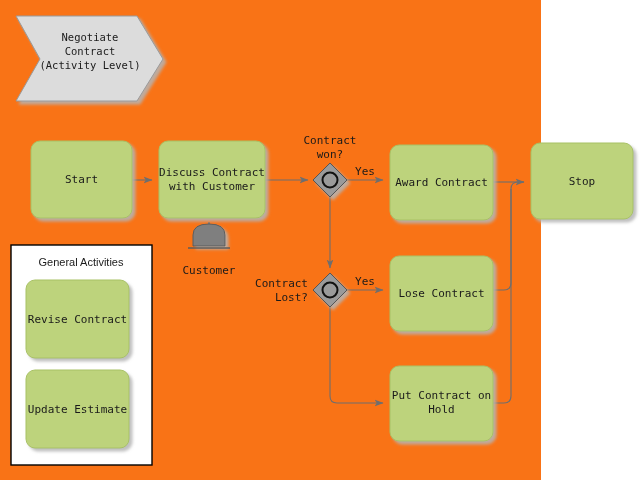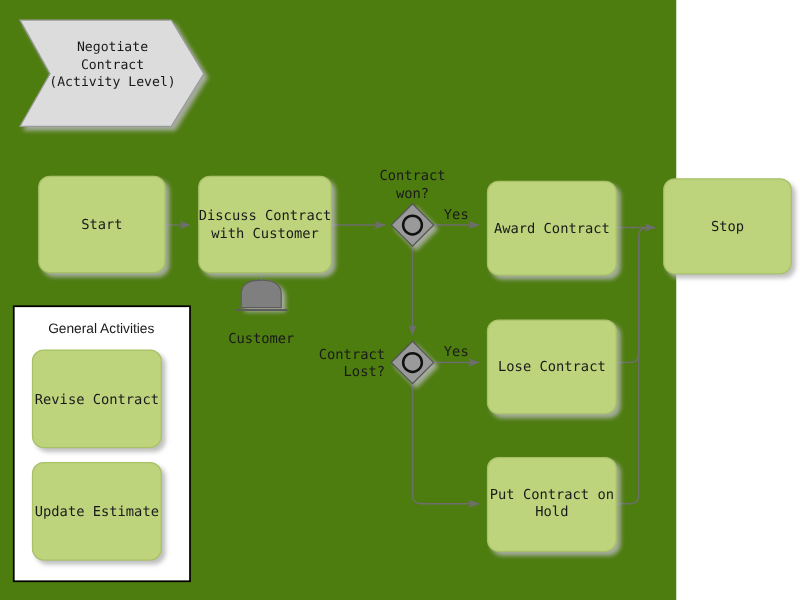--- a/index.html
+++ b/index.html
@@ -11,21 +11,21 @@
   body {
     width: 640px;
     height: 480px;
     overflow: hidden;
     font-family: "DejaVu Sans", sans-serif;
   }
   #diagram-canvas {
     position: relative;
     width: 541px;
     height: 480px;
-    background: #4d7c0f;
+    background: #f97316;
   }
   svg.diagram {
     display: block;
     width: 640px;
     height: 480px;
   }
   .task-label {
     font-family: "DejaVu Sans Mono", monospace;
     font-size: 11px;
     fill: #1a1a1a;

